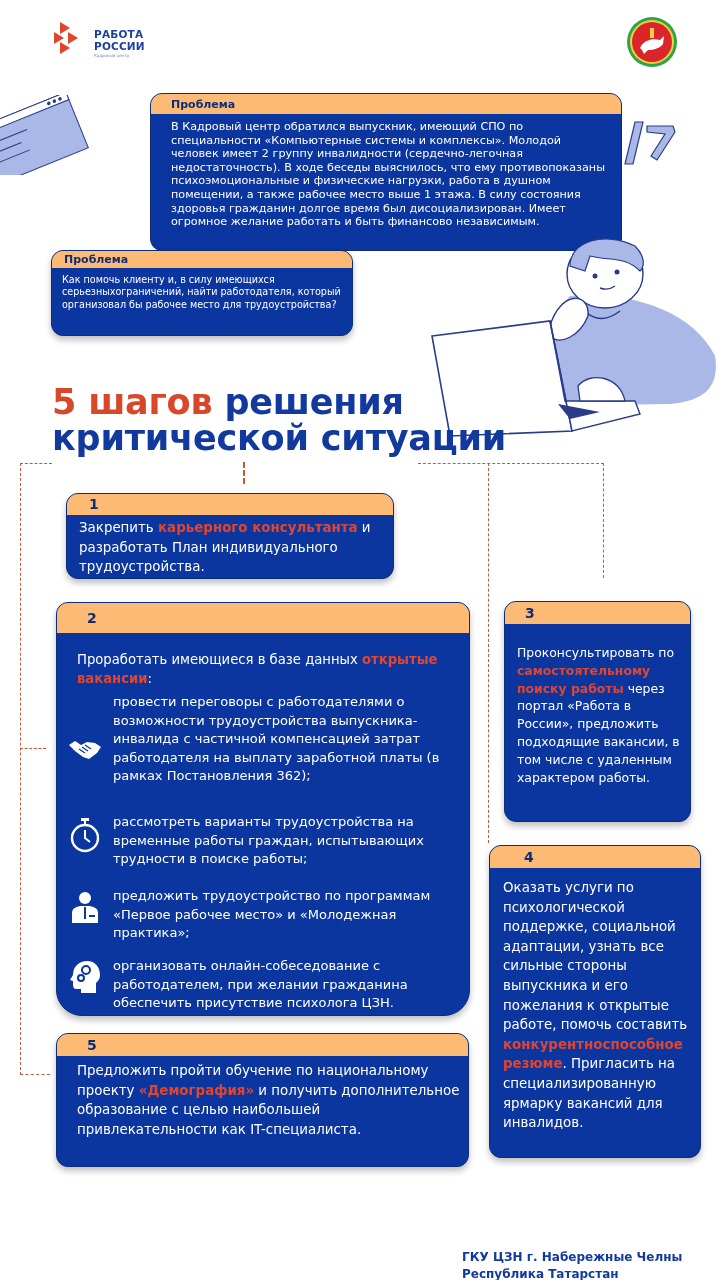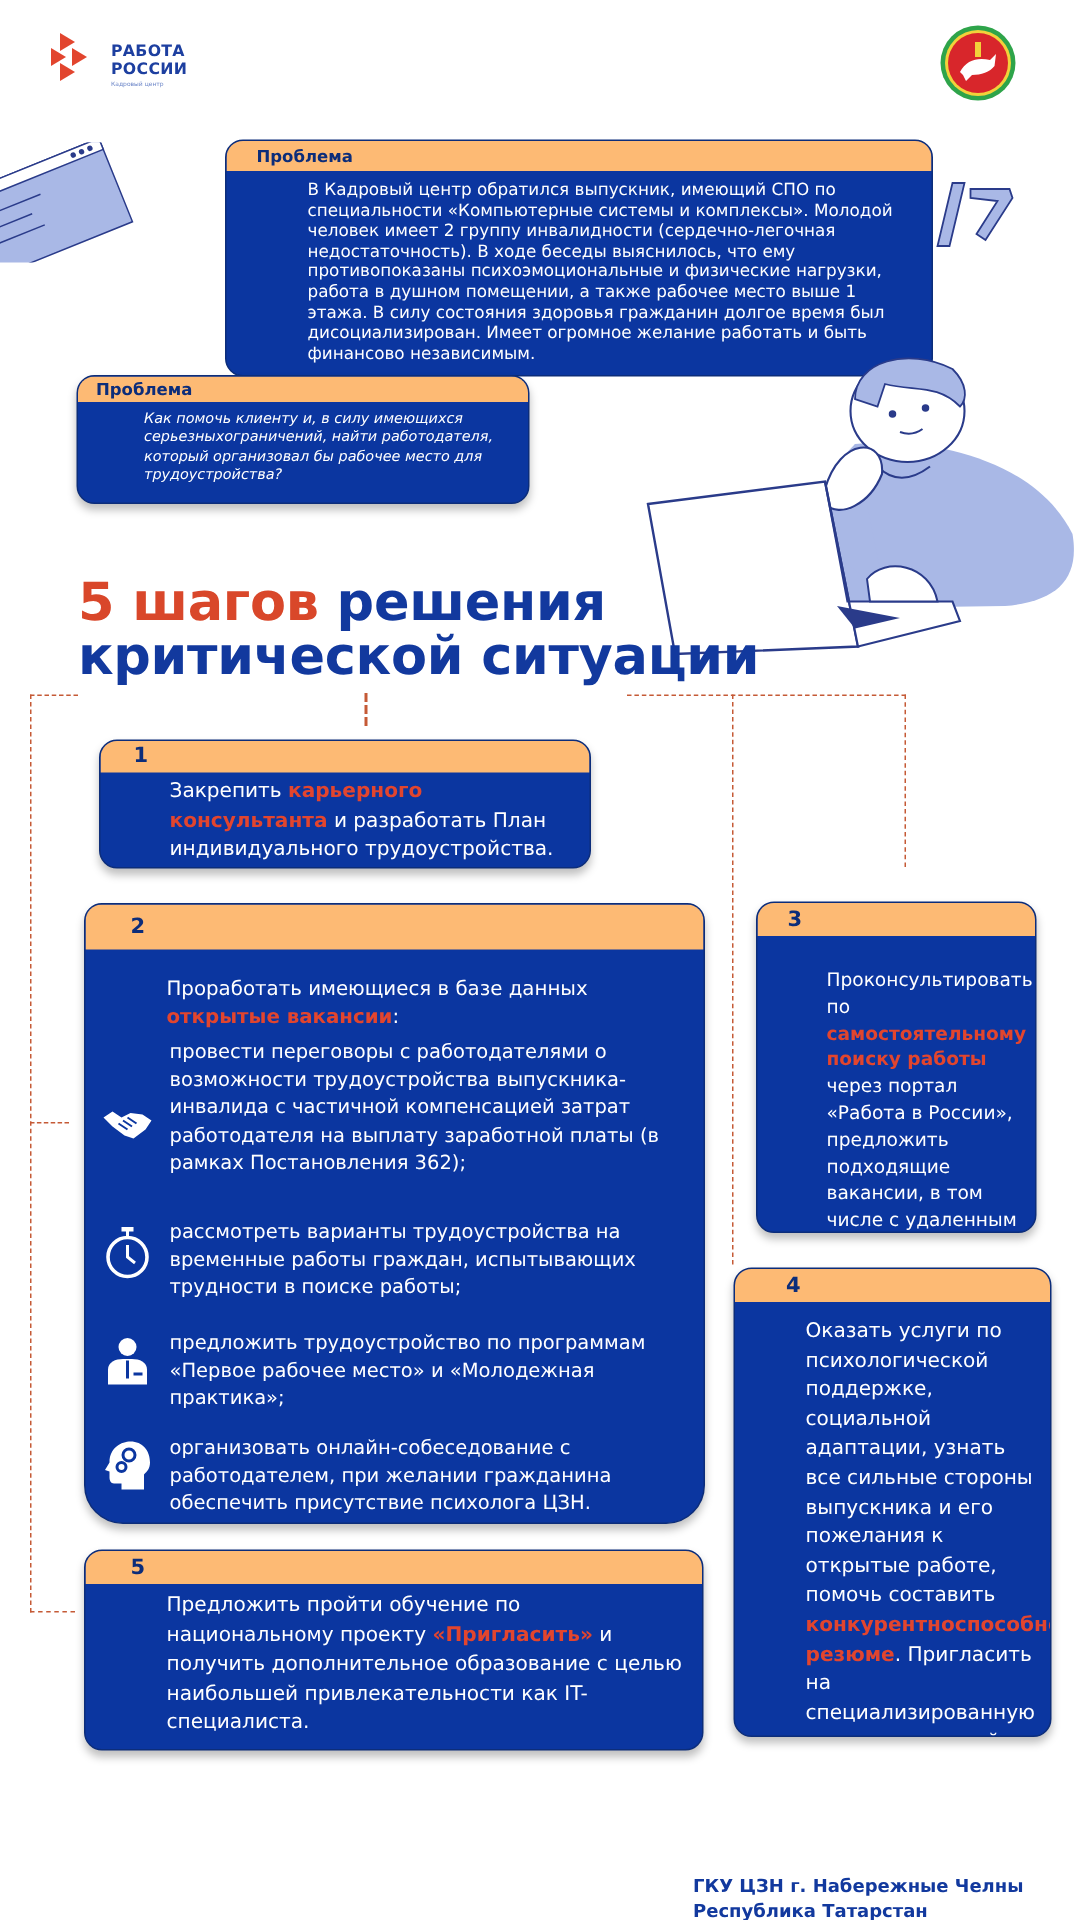--- a/index.html
+++ b/index.html
@@ -2,39 +2,39 @@
 <html><head>
 <meta charset="utf-8">
 <style>
   * { box-sizing: border-box; margin: 0; padding: 0; }
   html, body { width: 720px; height: 1280px; background: #ffffff; overflow: hidden; }
   body { position: relative; font-family: "DejaVu Sans", "Liberation Sans", sans-serif; color: #fff; }
 
   .abs { position: absolute; }
 
   
-  .logo { left: 32px; top: 20px; width: 100px; height: 44px; }
+  .logo { left: 52px; top: 20px; width: 100px; height: 44px; }
   .logo-text { position: absolute; left: 42px; top: 8px; color: #1d3fa0; font-weight: bold; font-size: 10.5px; line-height: 12px; letter-spacing: 0.2px; }
   .logo-sub { position: absolute; left: 42px; top: 33px; color: #6c86c8; font-size: 4px; }
 
   .emblem { left: 626px; top: 16px; width: 52px; height: 52px; }
 
   
   .box { position: absolute; border-radius: 12px; overflow: hidden; border: 1.5px solid #0c2d7a; background: #0b36a0; box-shadow: 0 4px 6px rgba(0,0,0,0.25); }
   .box-head { background: #fdba74; color: #0c2d7a; font-weight: bold; }
-  .box-body { color: #fff; margin-left: 34px; }
+  .box-body { color: #fff; }
   .hl { color: #e2452e; font-weight: bold; }
 
   .problem1 { left: 150px; top: 93px; width: 472px; height: 158px; box-shadow: none; }
   .problem1 .box-head { height: 20px; padding-left: 20px; font-size: 11px; line-height: 21px; }
   .problem1 .box-body { padding: 6px 10px 0 20px; font-size: 11.2px; line-height: 13.6px; }
 
   .problem2 { left: 51px; top: 250px; width: 302px; height: 86px; }
   .problem2 .box-head { height: 17px; padding-left: 12px; font-size: 11px; line-height: 17px; }
-  .problem2 .box-body { padding: 6px 10px 0 10px; font-size: 9.6px; line-height: 12.4px; font-style: italic; }
+  .problem2 .box-body { padding: 6px 10px 0 10px; font-size: 9.6px; line-height: 12.4px; }
 
   .title { left: 52px; top: 384px; font-size: 35px; line-height: 36px; font-weight: bold; color: #12399e; letter-spacing: -0.2px; }
   .title .accent { color: #d9472a; }
 
   .dash { position: absolute; border-color: #c55a36; border-style: dashed; border-width: 0; }
 
   .step1 { left: 66px; top: 493px; width: 328px; height: 86px; }
   .step1 .box-head { height: 21px; padding-left: 22px; font-size: 14px; line-height: 21px; }
   .step1 .box-body { padding: 3px 8px 0 12px; font-size: 13.4px; line-height: 19.6px; }
 
@@ -220,20 +220,20 @@
 <div class="box step4">
   <div class="box-head">4</div>
   <div class="box-body">
     <span>Оказать услуги по психологической поддержке, социальной адаптации, узнать все сильные стороны выпускника и его пожелания к открытые работе, помочь составить </span><span class="hl">конкурентноспособное резюме</span><span>. Пригласить на специализированную ярмарку вакансий для инвалидов.</span>
   </div>
 </div>
 
 <div class="box step5">
   <div class="box-head">5</div>
   <div class="box-body">
-    <span>Предложить пройти обучение по национальному проекту </span><span class="hl">«Пригласить»</span><span> и получить дополнительное образование с целью наибольшей привлекательности как IT-специалиста.</span>
+    <span>Предложить пройти обучение по национальному проекту </span><span class="hl">«Демография»</span><span> и получить дополнительное образование с целью наибольшей привлекательности как IT-специалиста.</span>
   </div>
 </div>
 
 <div class="abs footer">
   <div>ГКУ ЦЗН г. Набережные Челны</div>
   <div>Республика Татарстан</div>
 </div>
 
 </body></html>

